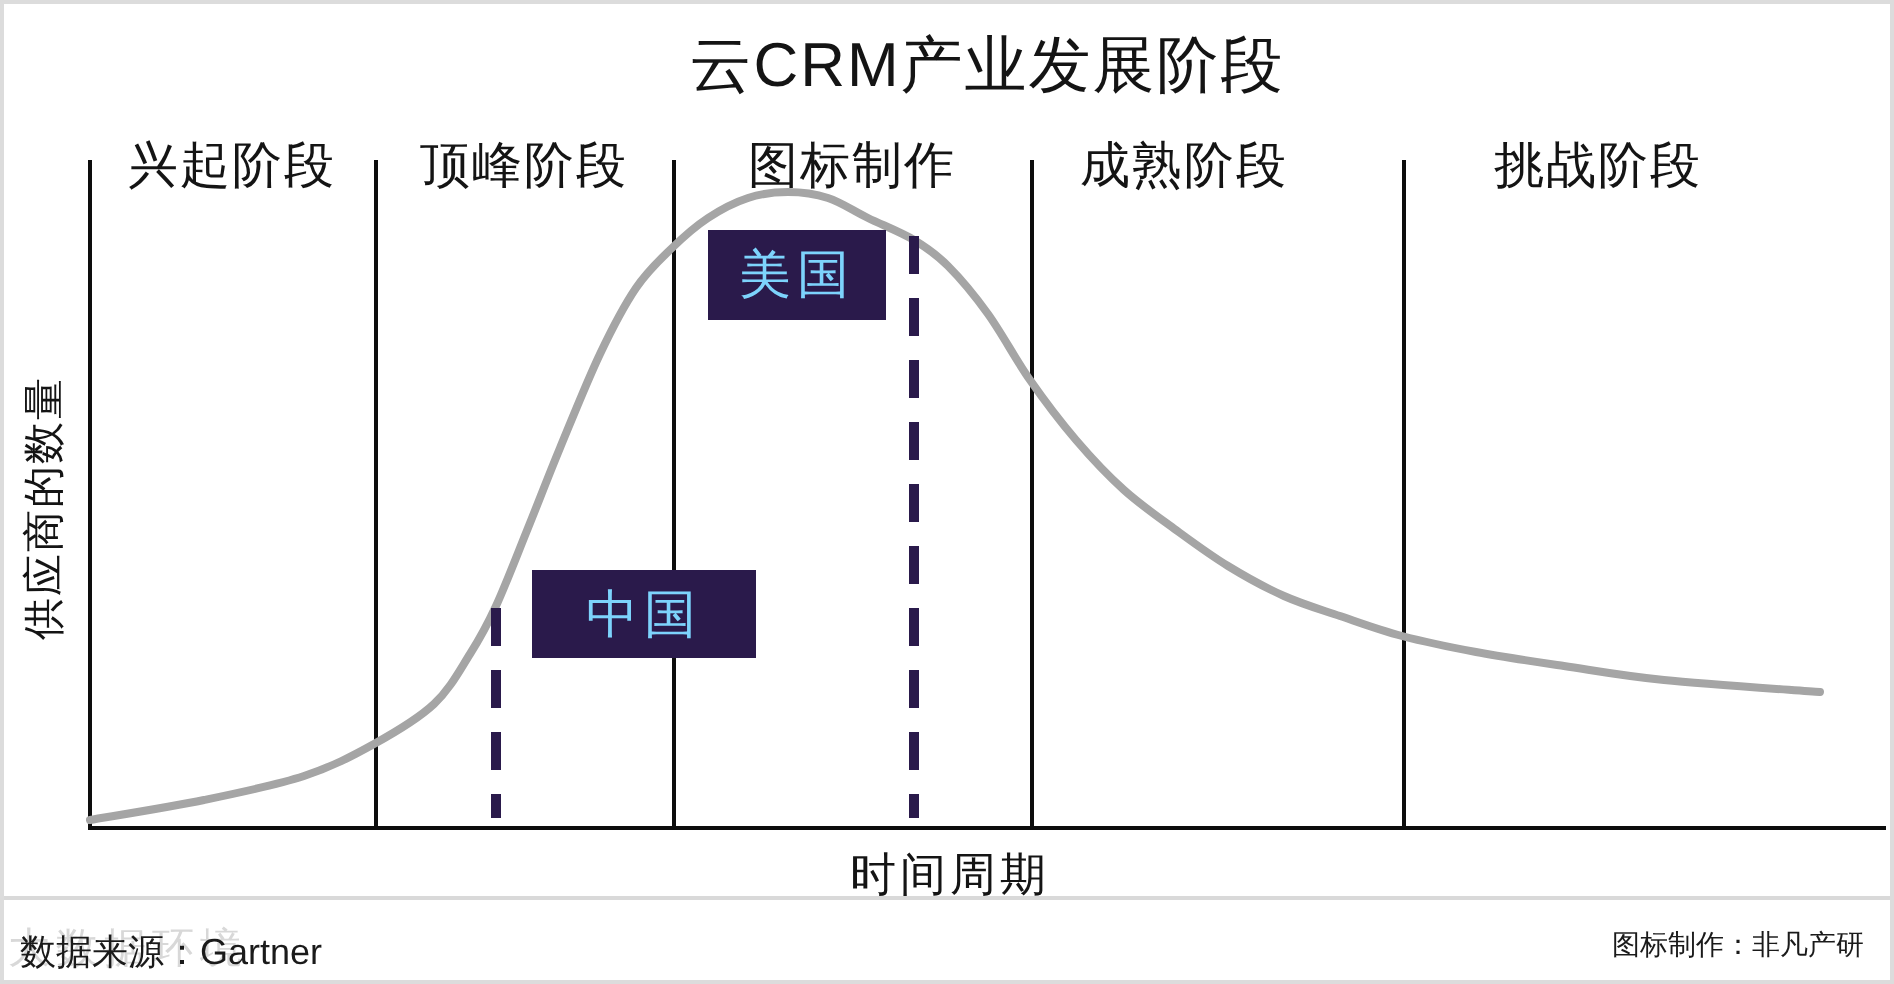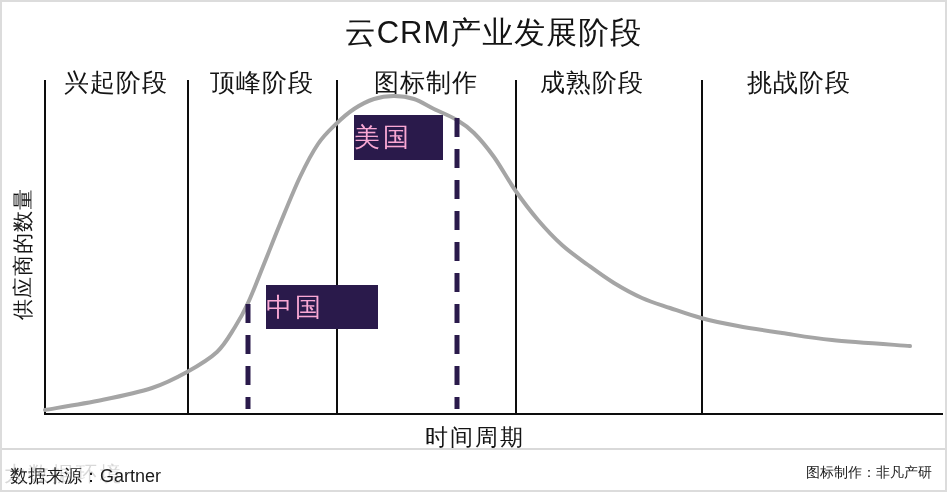--- a/index.html
+++ b/index.html
@@ -24,22 +24,22 @@
   .ylabel{
     position:absolute;left:-54px;top:238px;width:150px;height:28px;line-height:28px;
     text-align:center;transform:rotate(-90deg);font-size:21px;letter-spacing:1px;color:#141414;
   }
   .xlabel{
     position:absolute;left:402px;top:420px;width:142px;text-align:center;
     font-size:23px;letter-spacing:2px;color:#141414;
   }
   #plot-svg{position:absolute;left:0;top:0;width:947px;height:492px;pointer-events:none;}
   .anno{
-    position:absolute;display:flex;align-items:center;justify-content:flex-start;
-    color:#f9a8d4;font-size:26px;letter-spacing:3px;
+    position:absolute;display:flex;align-items:center;justify-content:center;
+    color:#7dd3fc;font-size:26px;letter-spacing:3px;
   }
   .separator{position:absolute;left:0;right:0;top:446px;height:2px;background:#d9d9d9;}
   .watermark{
     position:absolute;left:2px;top:458px;font-size:21px;letter-spacing:3px;
     color:#9a9a9a;opacity:0.38;
   }
   .footer-left{position:absolute;left:8px;top:462px;font-size:18px;color:#1a1a1a;text-align:center;}
   .footer-right{position:absolute;right:13px;top:462px;font-size:14px;color:#1a1a1a;}
 </style>
 </head>

